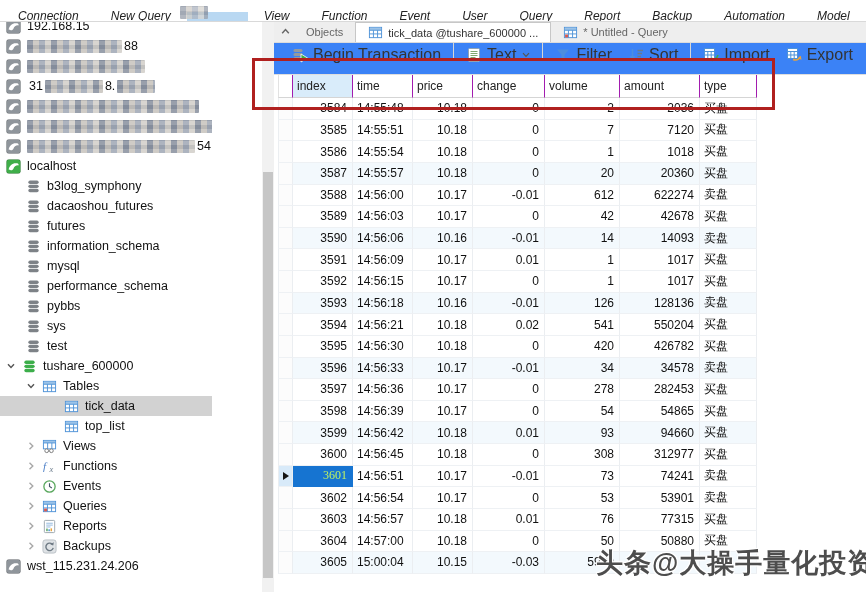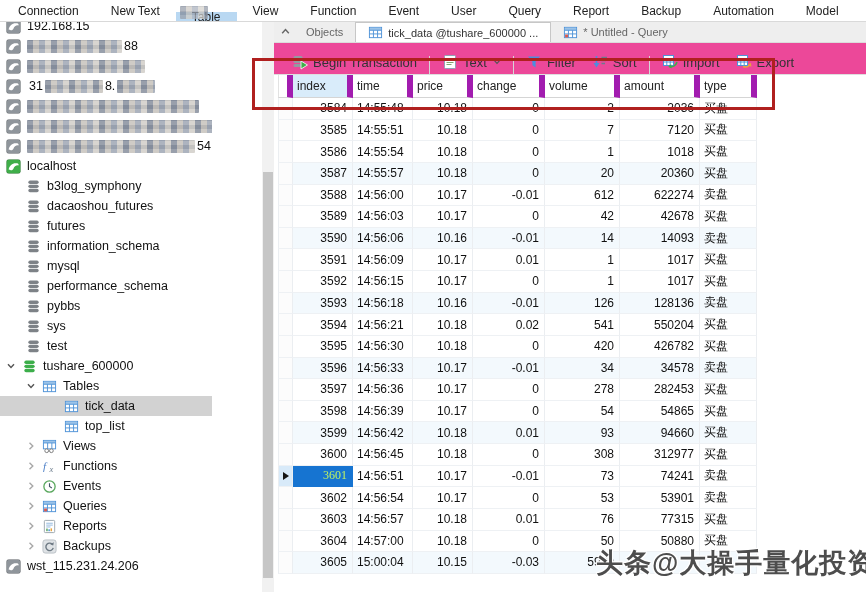--- a/index.html
+++ b/index.html
@@ -9,21 +9,21 @@
     font-family:"Liberation Sans","DejaVu Sans",sans-serif;
     -webkit-font-smoothing:antialiased;
   }
   
   #menubar{
     position:absolute;left:0;top:0;width:866px;height:22px;
     background:#ffffff;border-bottom:1px solid #d9d9d9;
     display:flex;align-items:stretch;white-space:nowrap;overflow:hidden;
     font-size:12px;color:#222;padding-left:2px;box-sizing:border-box;
   }
-  .menu-item{display:flex;align-items:center;padding:5px 16px;cursor:default;}
+  .menu-item{display:flex;align-items:center;padding:16px 16px;cursor:default;font-style:italic;}
   .menu-item.active{background:#b9d8f2;margin-top:12px;}
   #menu-smudge{position:absolute;left:180px;top:6px;width:28px;height:13px;opacity:.75;}
   
   #sidebar{
     position:absolute;left:0;top:22px;width:212px;height:570px;
     background:#ffffff;overflow:hidden;
   }
   #tree{position:absolute;left:0;top:-6px;width:262px;}
   .tree-row{
     height:20px;display:flex;align-items:center;font-size:12.5px;color:#111;
@@ -52,40 +52,40 @@
     position:absolute;left:0;top:0;right:0;height:21px;background:#eeeeee;
     border-bottom:1px solid #dcdcdc;display:flex;align-items:stretch;
     font-size:11px;color:#666;box-sizing:border-box;
   }
   #collapse-btn{width:18px;display:flex;align-items:center;justify-content:center;margin-left:2px;}
   .tab{display:flex;align-items:center;padding:0 12px;gap:5px;cursor:default;}
   .tab .tab-icon{width:15px;height:15px;display:inline-flex;}
   .tab.active{background:#ffffff;border:1px solid #c7c7c7;border-bottom:none;color:#333;}
   
   #toolbar{
-    position:absolute;left:0;top:21px;right:0;height:32px;background:#ec4899;
-    border-bottom:1px solid #dedede;display:flex;align-items:flex-end;
-    font-size:13px;color:#333;padding-left:10px;box-sizing:border-box;
+    position:absolute;left:0;top:21px;right:0;height:32px;background:#3b82f6;
+    border-bottom:1px solid #dedede;display:flex;align-items:flex-start;
+    font-size:16px;color:#333;padding-left:10px;box-sizing:border-box;
   }
   .tb-btn{display:flex;align-items:center;gap:5px;padding:0 8px;height:24px;cursor:default;}
   .tb-icon{width:16px;height:16px;display:inline-flex;}
   .tb-sep{width:1px;height:18px;background:#d6d6d6;margin:0 4px;}
   .caret{display:inline-flex;margin-left:1px;}
   
   #gridwrap{position:absolute;left:0;top:53px;right:0;bottom:0;background:#ffffff;overflow:hidden;}
   #grid{
     position:absolute;left:4px;top:0;
     display:grid;
     grid-template-columns:15px 60px 60px 60px 72px 75px 80px 57px;
     grid-template-rows:23px;
     grid-auto-rows:21.64px;
     font-size:12px;color:#111;
   }
   .hcell{
-    background:#ffffff;border-right:6px solid #a21caf;border-bottom:1px solid #d5d5d5;
+    background:#ffffff;border-right:1px solid #a21caf;border-bottom:1px solid #d5d5d5;
     display:flex;align-items:center;padding-left:4px;box-sizing:border-box;color:#222;
   }
   .hcell.gut{border-left:1px solid #e2e2e2;padding-left:0;}
   .hcell.sel-col{background:#d9ecfa;}
   .cell{
     border-right:1px solid #ebeef1;border-bottom:1px solid #eef1f4;
     display:flex;align-items:center;box-sizing:border-box;background:#ffffff;
     white-space:nowrap;overflow:hidden;
   }
   .cell.tint{background:#f3f9fd;}
@@ -104,21 +104,21 @@
     position:absolute;left:596px;top:545px;z-index:60;
     font-size:27px;font-weight:700;color:#4d4d4d;letter-spacing:1px;white-space:nowrap;
     text-shadow:-1px -1px 0 #fff,1px -1px 0 #fff,-1px 1px 0 #fff,1px 1px 0 #fff,0 0 3px #fff;
   }
 </style>
 </head>
 <body>
 
 <div id="menubar">
     <span class="menu-item">Connection</span>
-    <span class="menu-item">New Text</span>
+    <span class="menu-item">New Query</span>
     <span class="menu-item active">Table</span>
     <span class="menu-item">View</span>
     <span class="menu-item">Function</span>
     <span class="menu-item">Event</span>
     <span class="menu-item">User</span>
     <span class="menu-item">Query</span>
     <span class="menu-item">Report</span>
     <span class="menu-item">Backup</span>
     <span class="menu-item">Automation</span>
     <span class="menu-item">Model</span>

